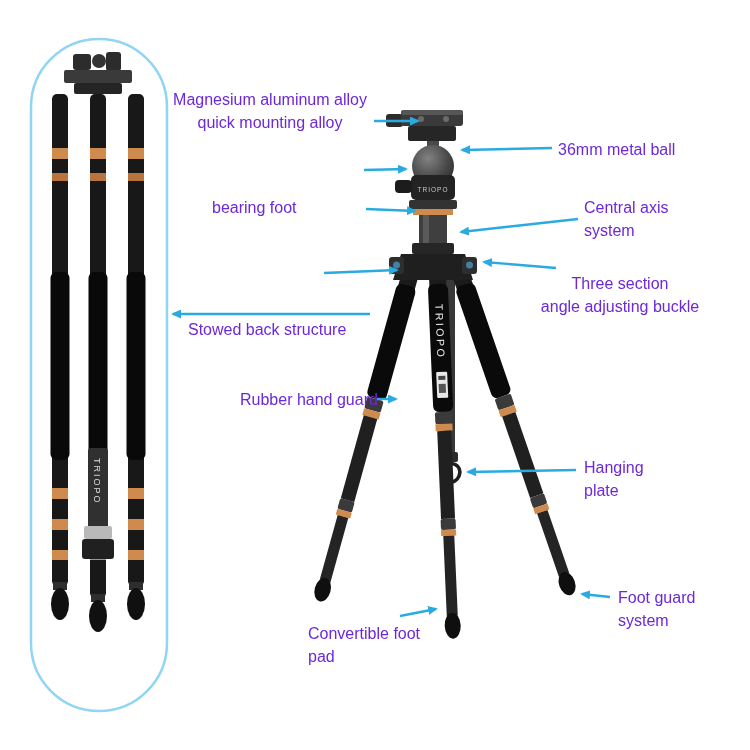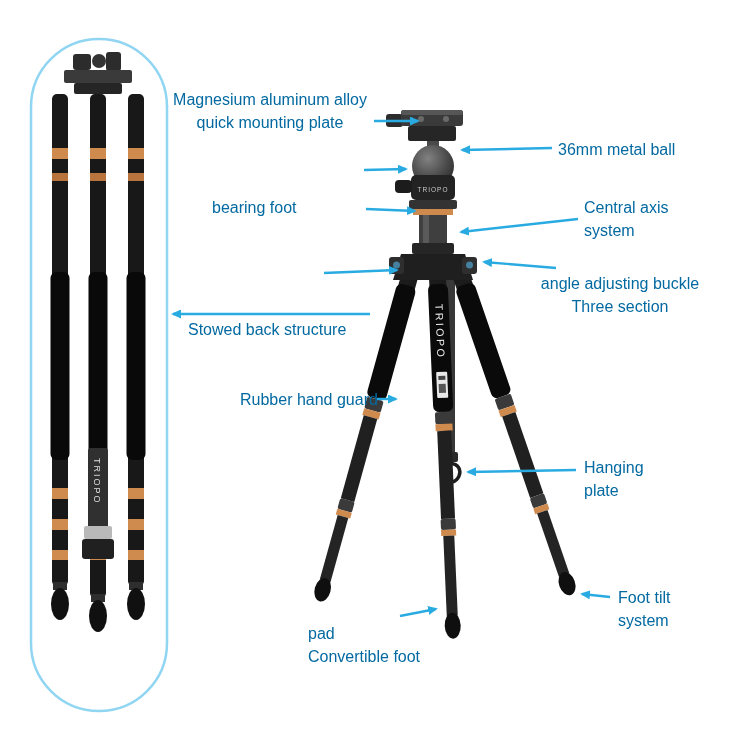--- a/index.html
+++ b/index.html
@@ -1,20 +1,20 @@
 <!DOCTYPE html>
 <html><head>
 <meta charset="utf-8">
 <style>
   *{box-sizing:border-box}
   html,body{margin:0;padding:0;background:#fff}
   .stage{position:relative;width:750px;height:750px;background:#ffffff;
          font-family:"Liberation Sans",sans-serif;overflow:hidden}
   .scene{position:absolute;left:0;top:0}
-  .label{position:absolute;font-size:16px;line-height:23px;color:#0369a1;white-space:nowrap}
+  .label{position:absolute;font-size:16px;line-height:23px;color:#6d28d9;white-space:nowrap}
   .label.center{text-align:center}
   svg text{font-family:"Liberation Sans",sans-serif}
 </style>
 </head>
 <body>
 
 <div class="stage">
 
   <svg class="scene" width="750" height="750" viewBox="0 0 750 750">
     <defs>
@@ -152,53 +152,53 @@
       <line x1="370" y1="314" x2="173" y2="314" marker-end="url(#ah)"></line>
       <line x1="377" y1="399" x2="396" y2="399" marker-end="url(#ah)"></line>
       <line x1="576" y1="470" x2="468" y2="472" marker-end="url(#ah)"></line>
       <line x1="610" y1="597" x2="582" y2="594" marker-end="url(#ah)"></line>
       <line x1="400" y1="616" x2="436" y2="609" marker-end="url(#ah)"></line>
     </g>
   </svg>
 
   <div class="label center" style="left:170px;top:88px;width:200px">
     <div>Magnesium aluminum alloy</div>
-    <div>quick mounting plate</div>
+    <div>quick mounting alloy</div>
   </div>
 
   <div class="label" style="left:558px;top:138px">36mm metal ball</div>
 
 
   <div class="label" style="left:212px;top:196px">
     <div>bearing foot</div>
   </div>
 
   <div class="label" style="left:584px;top:196px">
     <div>Central axis</div>
     <div>system</div>
   </div>
 
 
   <div class="label center" style="left:520px;top:272px;width:200px">
+    <div>Three section</div>
     <div>angle adjusting buckle</div>
-    <div>Three section</div>
   </div>
 
   <div class="label" style="left:240px;top:388px">Rubber hand guard</div>
 
   <div class="label" style="left:188px;top:318px">Stowed back structure</div>
 
   <div class="label" style="left:584px;top:456px">
     <div>Hanging</div>
     <div>plate</div>
   </div>
 
   <div class="label" style="left:618px;top:586px">
-    <div>Foot tilt</div>
+    <div>Foot guard</div>
     <div>system</div>
   </div>
 
   <div class="label" style="left:308px;top:622px">
+    <div>Convertible foot</div>
     <div>pad</div>
-    <div>Convertible foot</div>
   </div>
 
 </div>
 
 </body></html>

